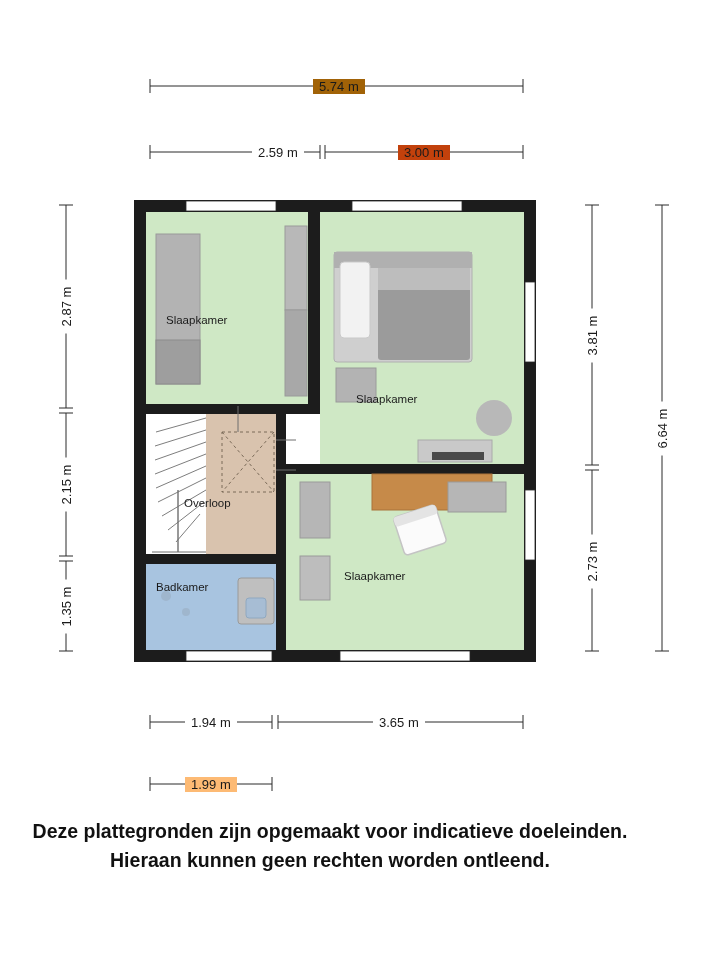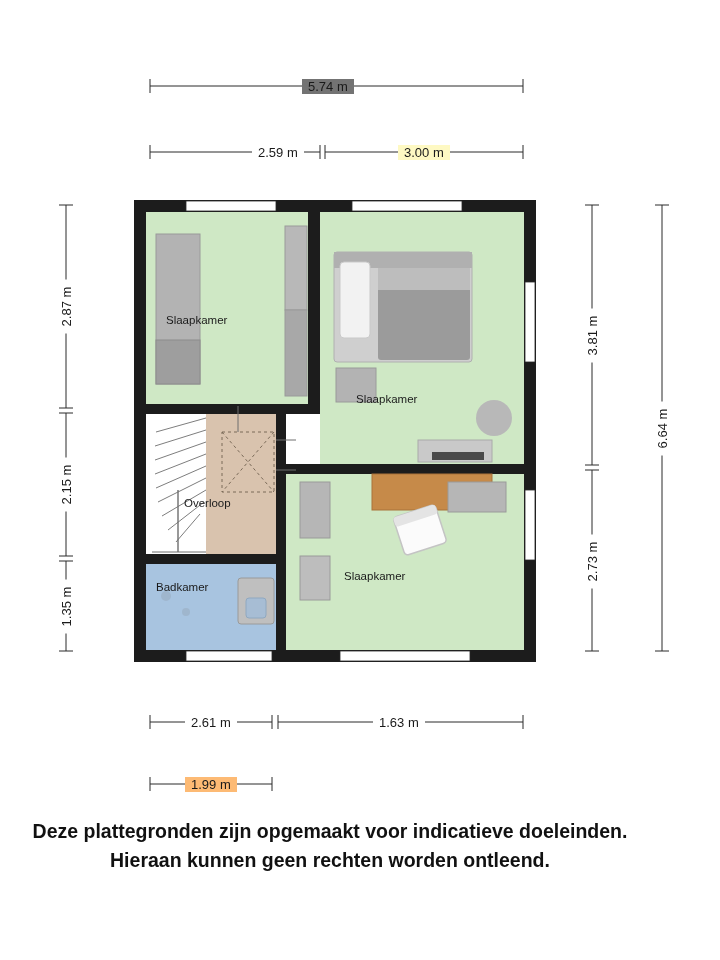--- a/index.html
+++ b/index.html
@@ -199,34 +199,34 @@
   </g>
 
   <g>
     <rect x="238" y="578" width="36" height="46" rx="3" fill="#bfbfbf" stroke="#9a9a9a" stroke-width="1"></rect>
     <rect x="246" y="598" width="20" height="20" rx="3" fill="#a7bdd4" stroke="#8fa8c0" stroke-width="1"></rect>
     <circle cx="166" cy="596" r="5" fill="#9fb6cd"></circle>
     <circle cx="186" cy="612" r="4" fill="#9fb6cd"></circle>
   </g>
 </svg>
 
-<div class="dim-label" style="left:302px; top:79px; background:#737373; padding:0 6px;">5.74 m</div>
+<div class="dim-label" style="left:313px; top:79px; background:#a16207; padding:0 6px;">5.74 m</div>
 <div class="dim-label" style="left:212px; top:145px; background:#fff; padding:0 6px;margin-left:40px;">2.59 m</div>
-<div class="dim-label" style="left:398px; top:145px; background:#fef9c3; padding:0 6px;">3.00 m</div>
+<div class="dim-label" style="left:398px; top:145px; background:#c2410c; padding:0 6px;">3.00 m</div>
 
 <div class="dim-label vert" style="left:39px; top:299px; width:54px; text-align:center; background:#fff;">2.87 m</div>
 <div class="dim-label vert" style="left:39px; top:477px; width:54px; text-align:center; background:#fff;">2.15 m</div>
 <div class="dim-label vert" style="left:39px; top:599px; width:54px; text-align:center; background:#fff;">1.35 m</div>
 
 <div class="dim-label vert" style="left:565px; top:328px; width:54px; text-align:center; background:#fff;">3.81 m</div>
 <div class="dim-label vert" style="left:565px; top:554px; width:54px; text-align:center; background:#fff;">2.73 m</div>
 <div class="dim-label vert" style="left:635px; top:421px; width:54px; text-align:center; background:#fff;">6.64 m</div>
 
-<div class="dim-label" style="left:185px; top:715px; background:#fff; padding:0 6px;">2.61 m</div>
-<div class="dim-label" style="left:373px; top:715px; background:#fff; padding:0 6px;">1.63 m</div>
+<div class="dim-label" style="left:185px; top:715px; background:#fff; padding:0 6px;">1.94 m</div>
+<div class="dim-label" style="left:373px; top:715px; background:#fff; padding:0 6px;">3.65 m</div>
 <div class="dim-label" style="left:185px; top:777px; background:#fdba74; padding:0 6px;">1.99 m</div>
 
 <div class="room-label" style="left:166px; top:314px; width:126px;">Slaapkamer</div>
 <div class="room-label" style="left:356px; top:393px; width:126px;">Slaapkamer</div>
 <div class="room-label" style="left:184px; top:497px; width:110px;">Overloop</div>
 <div class="room-label" style="left:156px; top:581px; width:110px;">Badkamer</div>
 <div class="room-label" style="left:344px; top:570px; width:126px;">Slaapkamer</div>
 
 <div class="disclaimer line1">Deze plattegronden zijn opgemaakt voor indicatieve doeleinden.</div>
 <div class="disclaimer line2">Hieraan kunnen geen rechten worden ontleend.</div>

